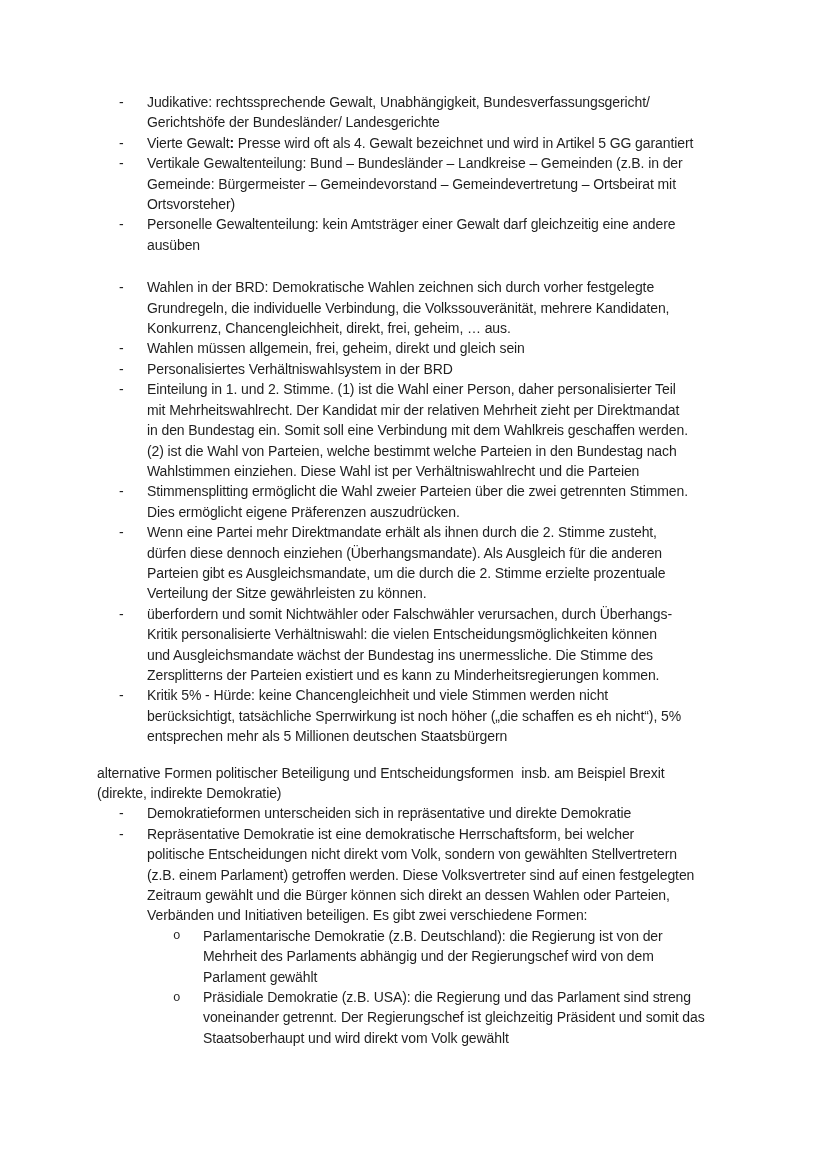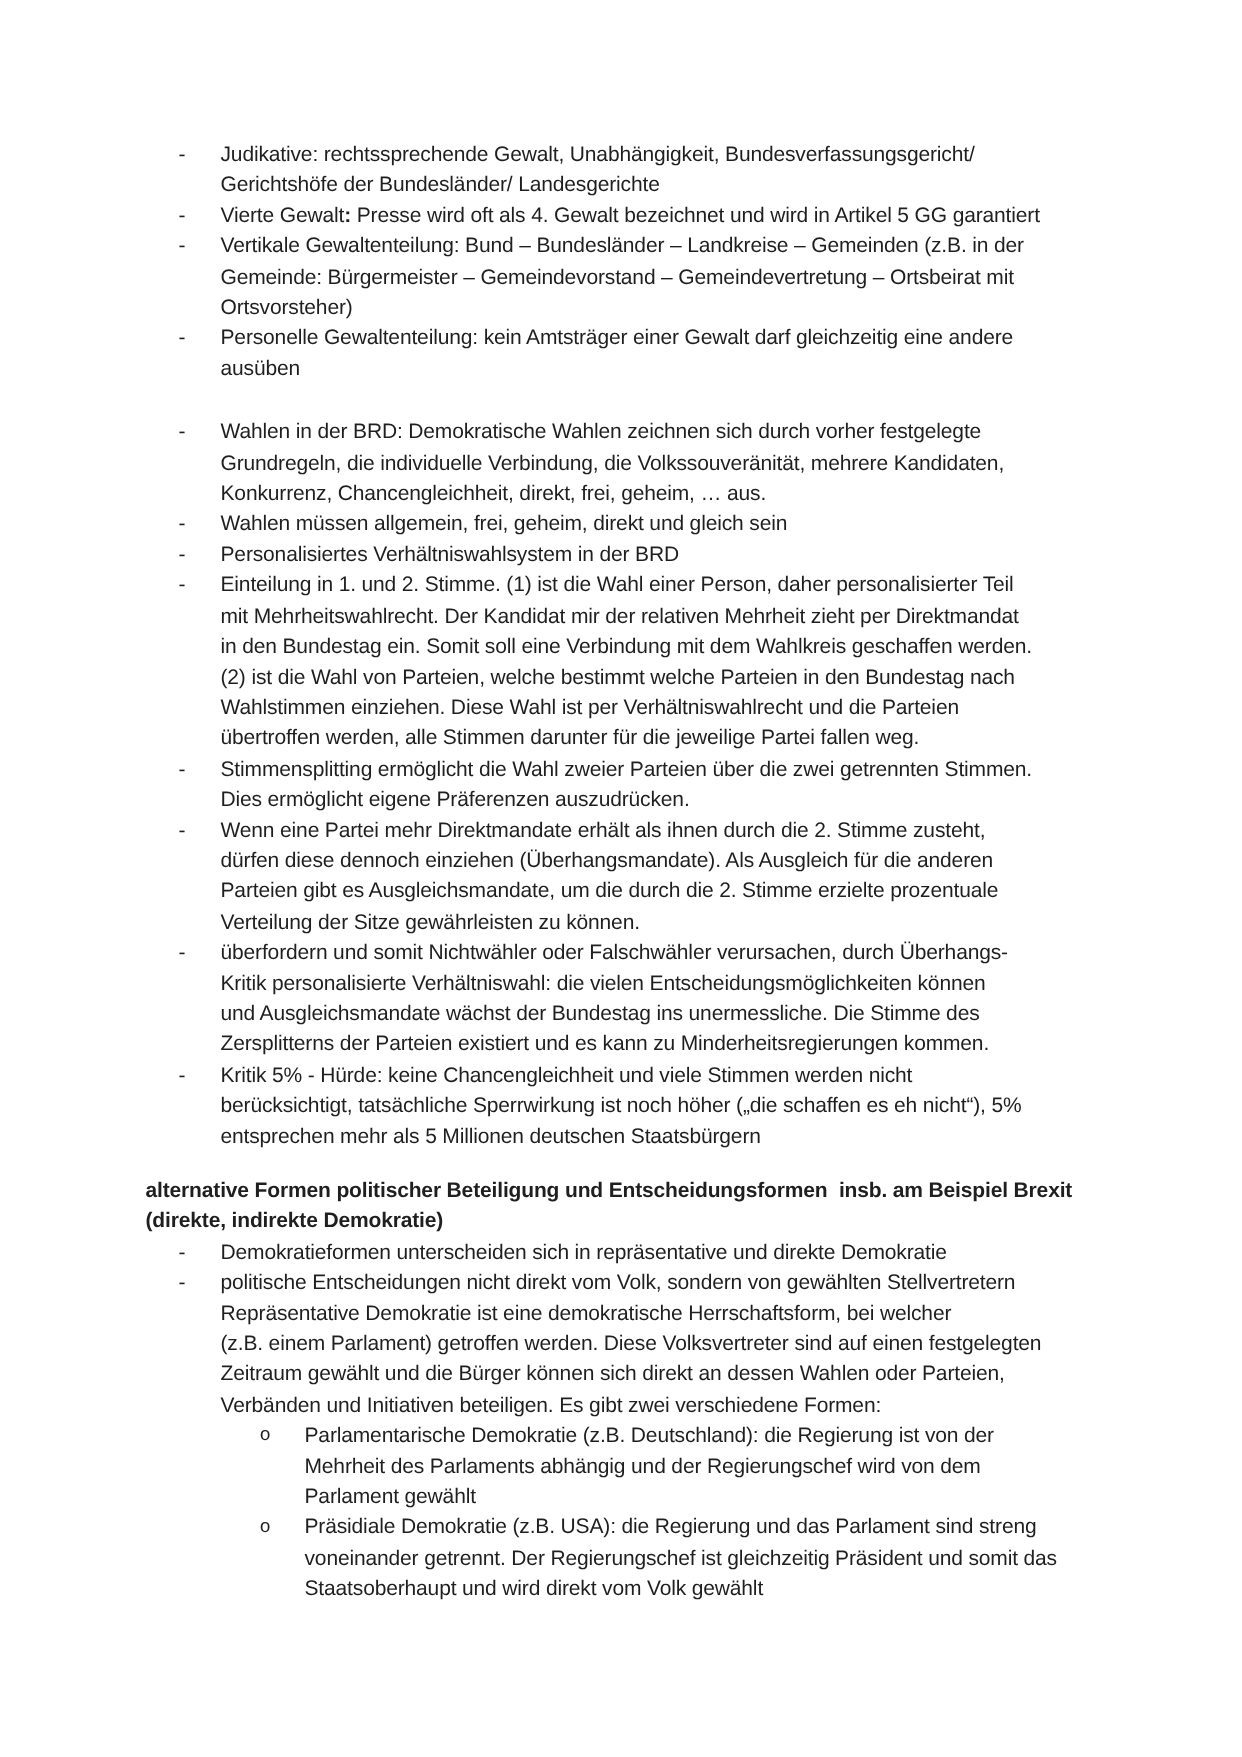--- a/index.html
+++ b/index.html
@@ -25,21 +25,21 @@
   }
   .block{position:relative;}
   .b1{padding-left:50px;}
   .b1 > .marker{position:absolute;left:22px;top:0;}
   .b2{padding-left:106px;}
   .b2 > .marker{
     position:absolute;left:76px;top:0.5px;
     font-family:"Liberation Mono","DejaVu Sans Mono",monospace;
     font-size:12.5px;
   }
-  .h{font-weight:700;}
+  .h{font-weight:400;}
   .line{white-space:pre-wrap;}
   .ul{text-underline-offset:2.5px;text-decoration-thickness:1px;}
   .bseg{font-weight:700;}
 </style>
 </head>
 <body>
 
 <div class="page">
   <div class="content" id="doc-content">
       <div class="block b1">
@@ -77,21 +77,20 @@
         <span class="marker">-</span>
         <div class="line">Personalisiertes Verhältniswahlsystem in der BRD</div>
       </div>
       <div class="block b1">
         <span class="marker">-</span>
         <div class="line">Einteilung in 1. und 2. Stimme. (1) ist die Wahl einer Person, daher personalisierter Teil</div>
         <div class="line">mit Mehrheitswahlrecht. Der Kandidat mir der relativen Mehrheit zieht per Direktmandat</div>
         <div class="line">in den Bundestag ein. Somit soll eine Verbindung mit dem Wahlkreis geschaffen werden.</div>
         <div class="line">(2) ist die Wahl von Parteien, welche bestimmt welche Parteien in den Bundestag nach</div>
         <div class="line">Wahlstimmen einziehen. Diese Wahl ist per Verhältniswahlrecht und die Parteien</div>
-        <div class="line">übertroffen werden, alle Stimmen darunter für die jeweilige Partei fallen weg.</div>
       </div>
       <div class="block b1">
         <span class="marker">-</span>
         <div class="line">Stimmensplitting ermöglicht die Wahl zweier Parteien über die zwei getrennten Stimmen.</div>
         <div class="line">Dies ermöglicht eigene Präferenzen auszudrücken.</div>
       </div>
       <div class="block b1">
         <span class="marker">-</span>
         <div class="line">Wenn eine Partei mehr Direktmandate erhält als ihnen durch die 2. Stimme zusteht,</div>
         <div class="line">dürfen diese dennoch einziehen (Überhangsmandate). Als Ausgleich für die anderen</div>
@@ -115,22 +114,22 @@
       <div class="block h">
         <div class="line">alternative Formen politischer Beteiligung und Entscheidungsformen  insb. am Beispiel Brexit</div>
         <div class="line">(direkte, indirekte Demokratie)</div>
       </div>
       <div class="block b1">
         <span class="marker">-</span>
         <div class="line">Demokratieformen unterscheiden sich in repräsentative und direkte Demokratie</div>
       </div>
       <div class="block b1">
         <span class="marker">-</span>
+        <div class="line">Repräsentative Demokratie ist eine demokratische Herrschaftsform, bei welcher</div>
         <div class="line">politische Entscheidungen nicht direkt vom Volk, sondern von gewählten Stellvertretern</div>
-        <div class="line">Repräsentative Demokratie ist eine demokratische Herrschaftsform, bei welcher</div>
         <div class="line">(z.B. einem Parlament) getroffen werden. Diese Volksvertreter sind auf einen festgelegten</div>
         <div class="line">Zeitraum gewählt und die Bürger können sich direkt an dessen Wahlen oder Parteien,</div>
         <div class="line">Verbänden und Initiativen beteiligen. Es gibt zwei verschiedene Formen:</div>
       </div>
       <div class="block b2">
         <span class="marker">o</span>
         <div class="line">Parlamentarische Demokratie (z.B. Deutschland): die Regierung ist von der</div>
         <div class="line">Mehrheit des Parlaments abhängig und der Regierungschef wird von dem</div>
         <div class="line">Parlament gewählt</div>
       </div>

